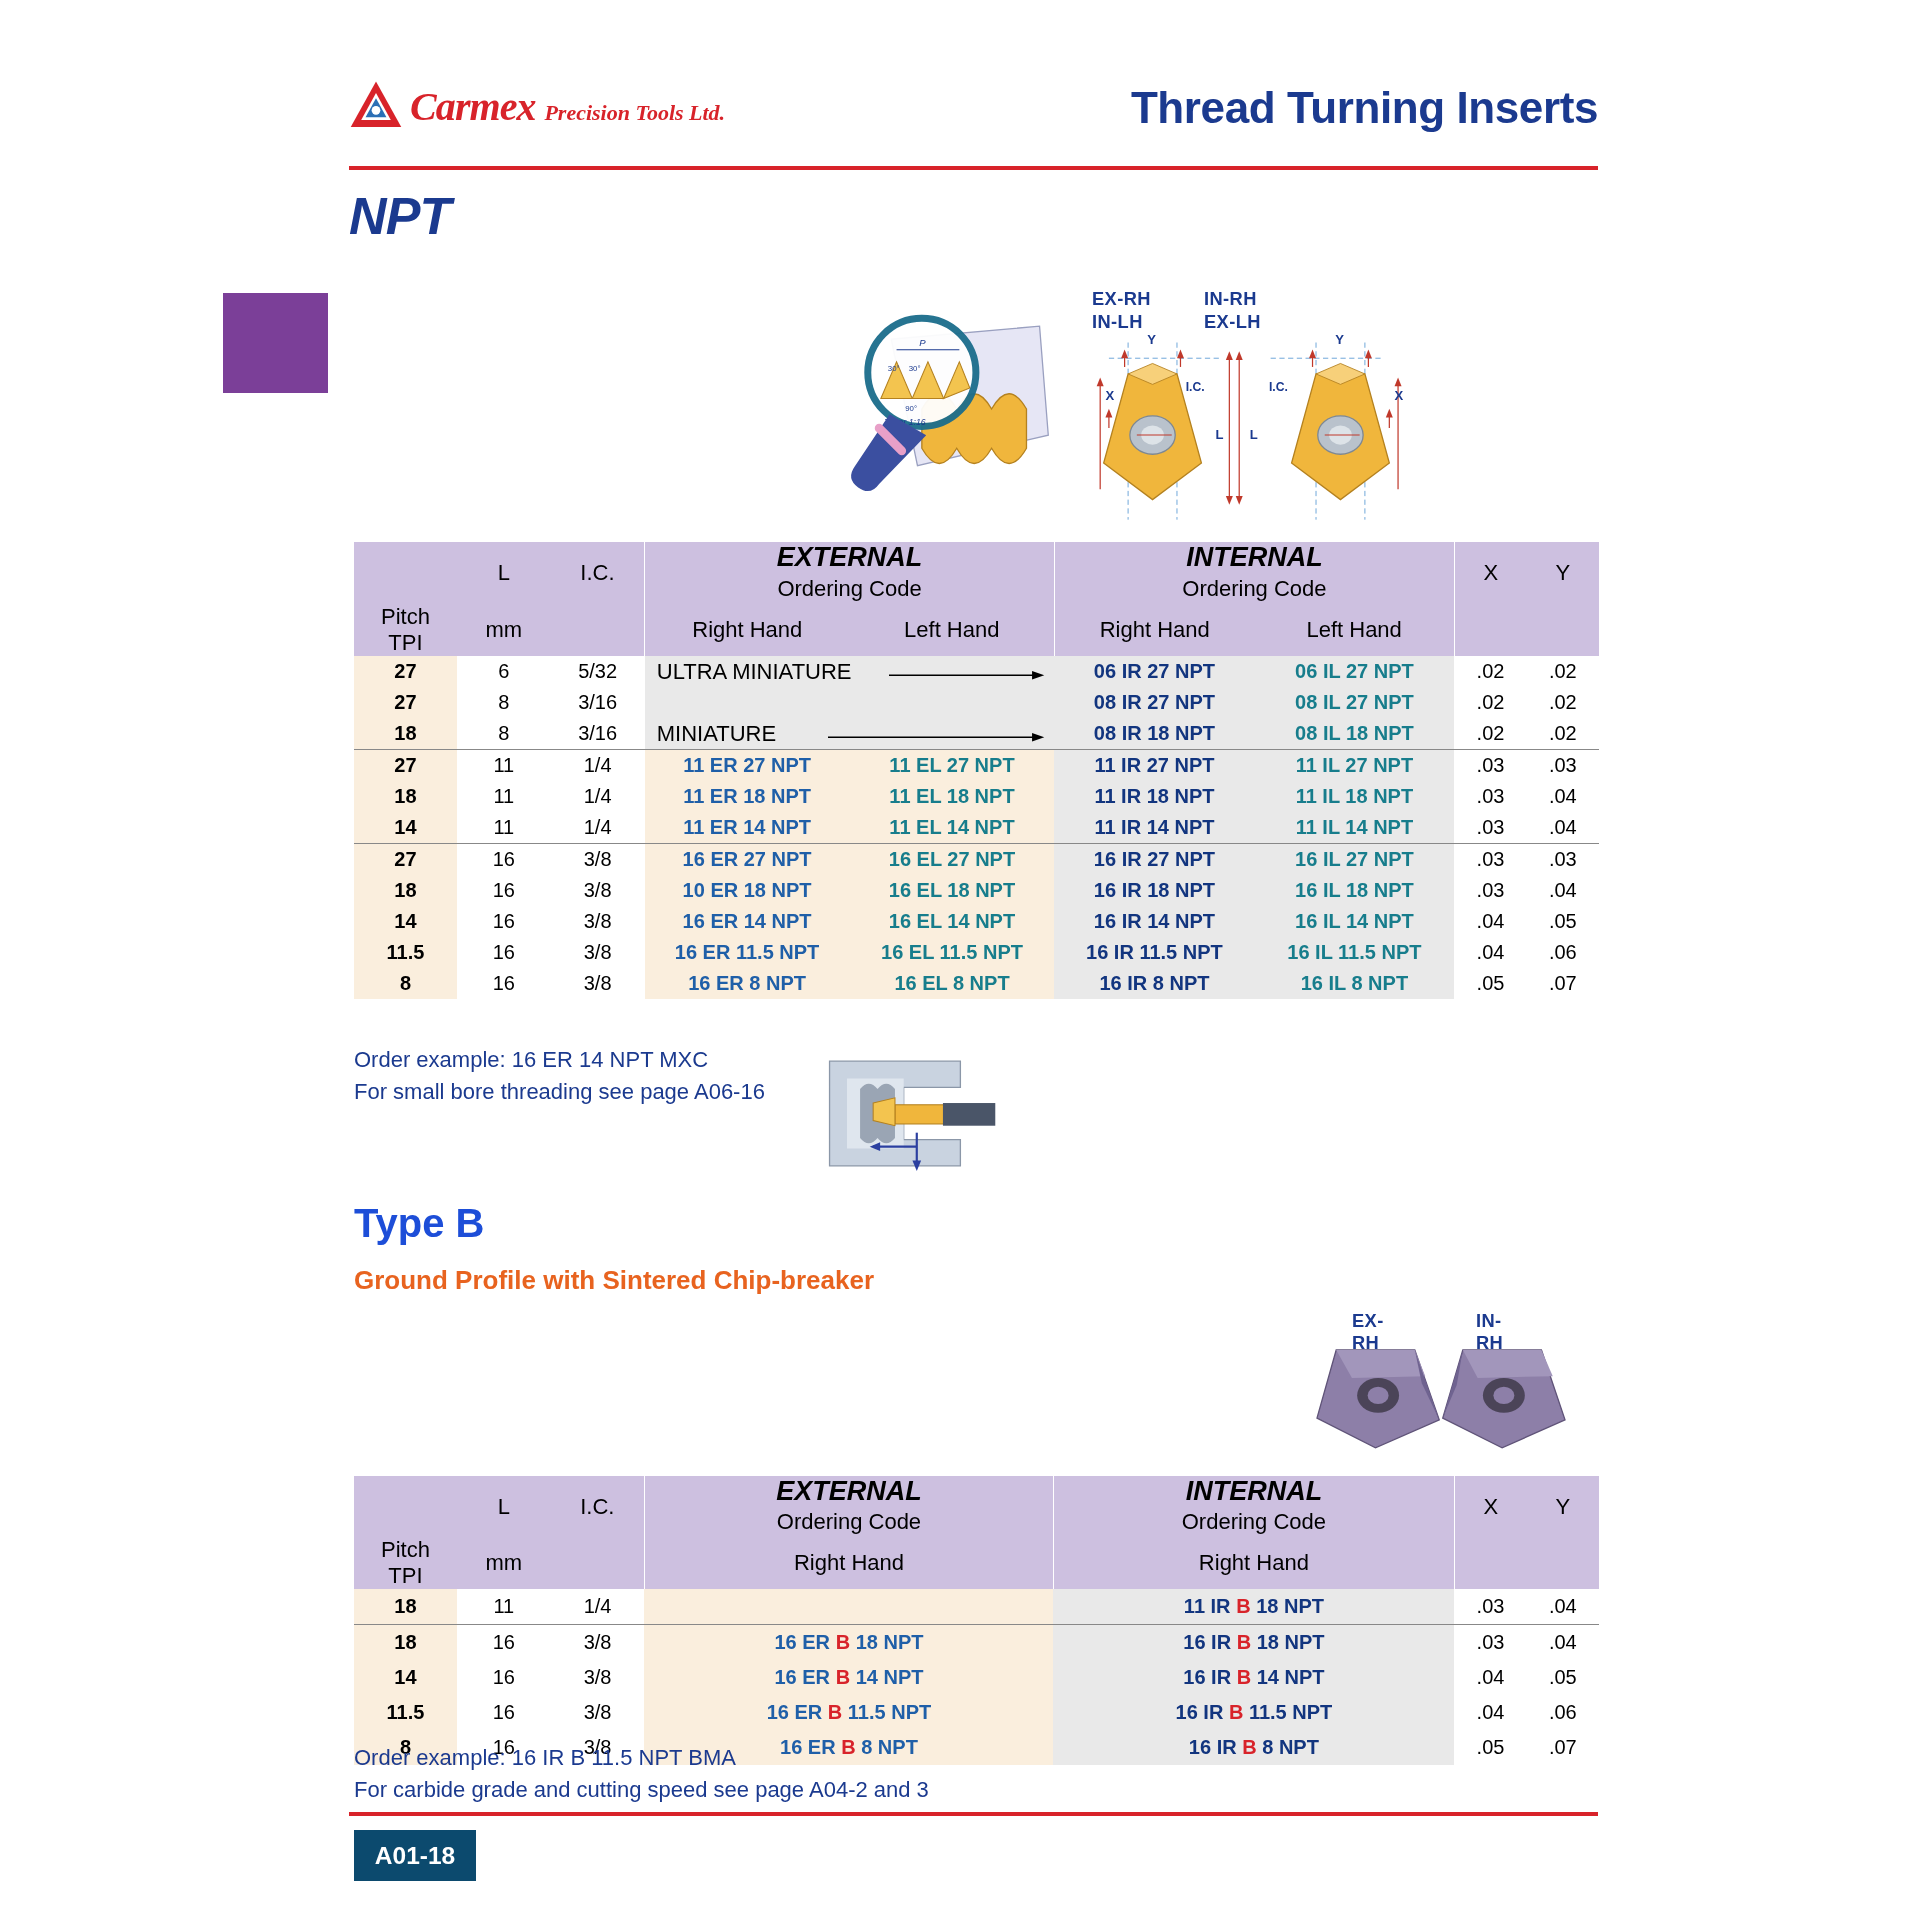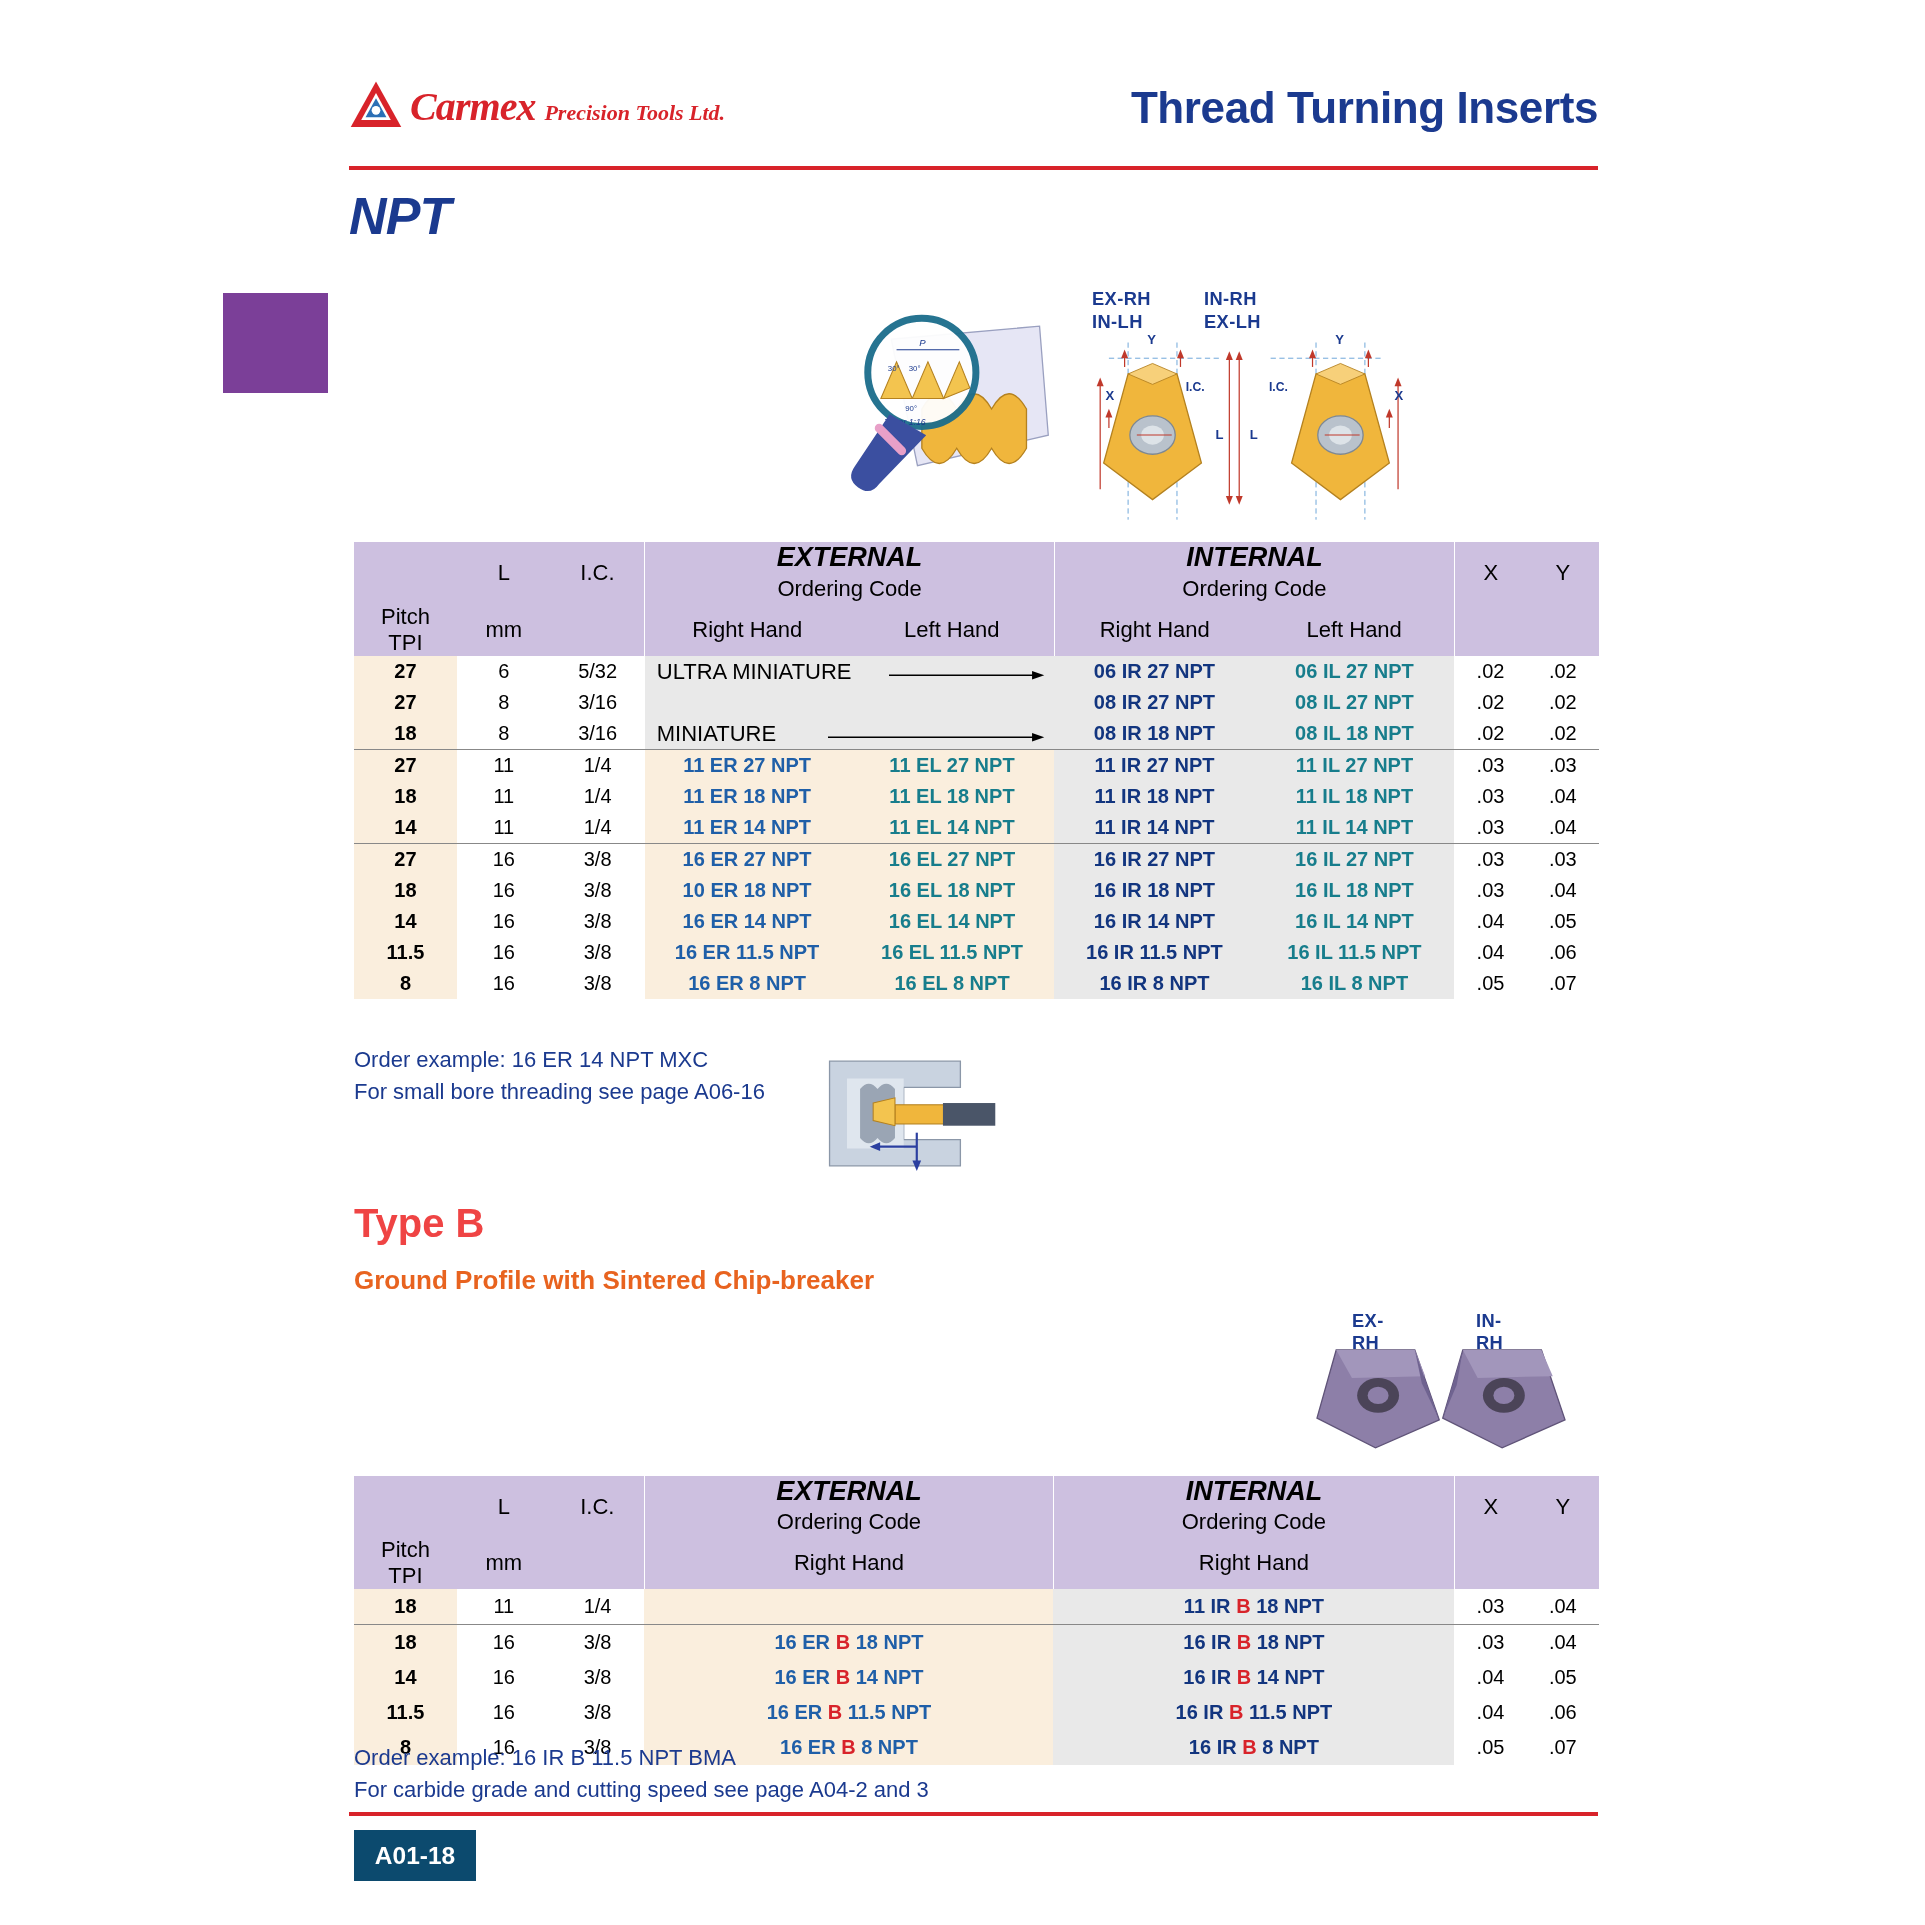--- a/index.html
+++ b/index.html
@@ -49,21 +49,21 @@
   .ital{font-size:22px;}
 
   .t1{left:354px;top:542px;width:1245px;}
   .t2{left:354px;top:1476px;width:1245px;}
 
   .t1 td{height:31px;font-size:20px;}
 
   .orderex{position:absolute;font-size:22px;color:#1b3a8f;line-height:1.45;}
 
   
-  .typeb-title{position:absolute;left:354px;top:1201px;font-size:40px;font-weight:bold;color:#ef4444;}
+  .typeb-title{position:absolute;left:354px;top:1201px;font-size:40px;font-weight:bold;color:#1d4ed8;}
   .typeb-sub{position:absolute;left:354px;top:1265px;font-size:26px;font-weight:bold;color:#e8631f;}
 
   
   .footer-rule{position:absolute;left:349px;top:1812px;width:1249px;height:3.5px;background:#d8232a;}
   .footer-box{position:absolute;left:354px;top:1830px;width:122px;height:51px;background:#0c4a6e;display:flex;align-items:center;justify-content:center;}
   .footer-box span{color:#fff;font-weight:bold;font-size:24.5px;}
 </style>
 </head>
 <body>
 

